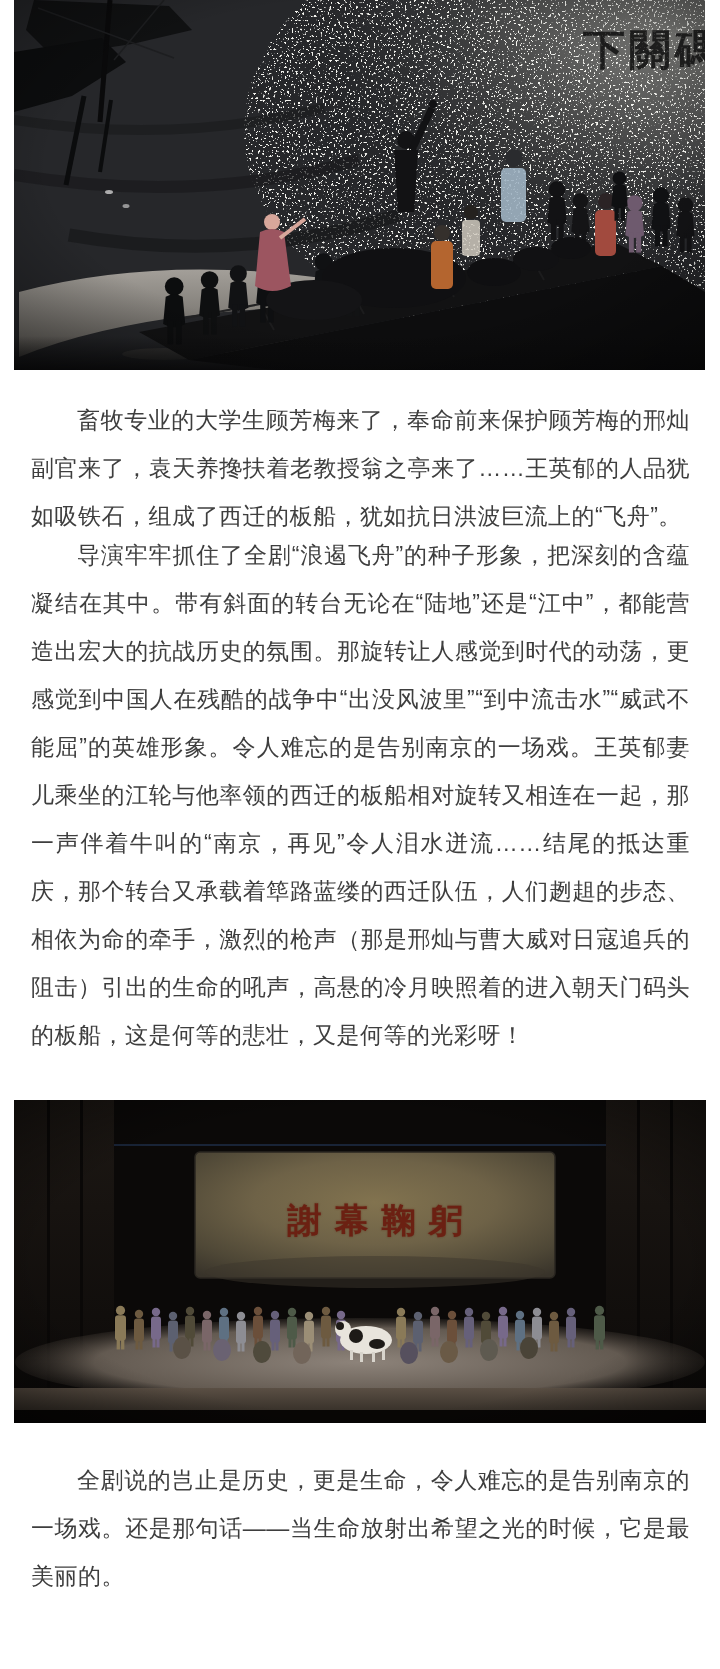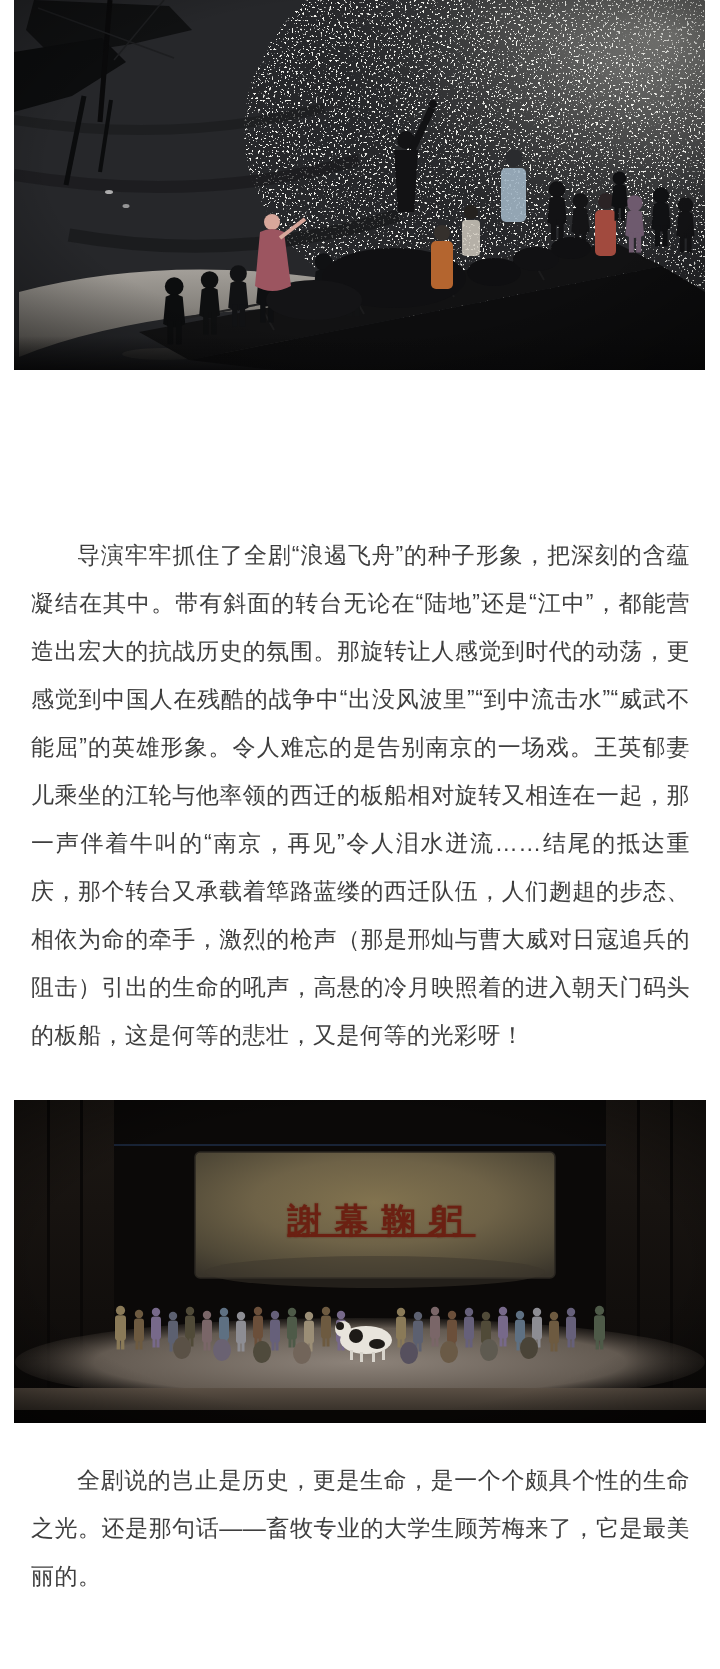--- a/index.html
+++ b/index.html
@@ -16,21 +16,20 @@
   .watermark{
     position:absolute;top:22px;right:-16px;
     font-size:42px;font-weight:bold;color:#0d0d0d;opacity:.82;
     letter-spacing:4px;white-space:nowrap;
   }
   .screen-text{
     position:absolute;top:98px;left:181px;width:360px;text-align:center;
     font-size:34px;font-weight:bold;color:#6b2012;
     letter-spacing:13px;text-indent:13px;white-space:nowrap;
     text-shadow:0 0 2px rgba(90,25,12,.6);
-    text-decoration:underline;
   }
   .para{
     position:absolute;left:31px;width:659px;
     font-size:23px;line-height:48px;color:#3e3e3e;
     text-align:justify;text-indent:2em;letter-spacing:0.5px;margin:0;
   }
   #para1{top:396px;}
   #para2{top:531px;}
   #para3{top:1456px;}
 </style>
@@ -163,22 +162,24 @@
         <use href="#pfig" transform="translate(598,172) scale(1.25)" fill="#0f1012"></use>
 
         <ellipse cx="480" cy="272" rx="27" ry="14" fill="#0f0f11"></ellipse>
         <ellipse cx="522" cy="259" rx="23" ry="12" fill="#111113"></ellipse>
         <ellipse cx="557" cy="248" rx="20" ry="11" fill="#101012"></ellipse>
       </g>
 
       <rect x="0" y="336" width="691" height="34" fill="url(#bottomFade)"></rect>
       <rect width="691" height="370" fill="url(#vign1)"></rect>
     </svg>
+    <div class="watermark">下關碼</div>
   </figure>
 
+  <p class="para" id="para1">畜牧专业的大学生顾芳梅来了，奉命前来保护顾芳梅的邢灿副官来了，袁天养搀扶着老教授翁之亭来了……王英郁的人品犹如吸铁石，组成了西迁的板船，犹如抗日洪波巨流上的“飞舟”。</p>
   <p class="para" id="para2">导演牢牢抓住了全剧“浪遏飞舟”的种子形象，把深刻的含蕴凝结在其中。带有斜面的转台无论在“陆地”还是“江中”，都能营造出宏大的抗战历史的氛围。那旋转让人感觉到时代的动荡，更感觉到中国人在残酷的战争中“出没风波里”“到中流击水”“威武不能屈”的英雄形象。令人难忘的是告别南京的一场戏。王英郁妻儿乘坐的江轮与他率领的西迁的板船相对旋转又相连在一起，那一声伴着牛叫的“南京，再见”令人泪水迸流……结尾的抵达重庆，那个转台又承载着筚路蓝缕的西迁队伍，人们趔趄的步态、相依为命的牵手，激烈的枪声（那是邢灿与曹大威对日寇追兵的阻击）引出的生命的吼声，高悬的冷月映照着的进入朝天门码头的板船，这是何等的悲壮，又是何等的光彩呀！</p>
 
   <figure class="photo" id="photo2">
     <svg viewBox="0 0 692 323" preserveAspectRatio="none">
       <defs>
         <radialGradient id="screenGrad" cx="0.5" cy="0.4" r="0.75">
           <stop offset="0" stop-color="#82734f"></stop>
           <stop offset="0.45" stop-color="#6e6247"></stop>
           <stop offset="0.8" stop-color="#4e4736"></stop>
           <stop offset="1" stop-color="#38332a"></stop>
@@ -276,15 +277,15 @@
         <ellipse cx="515" cy="248" rx="9" ry="11" fill="#4a4438"></ellipse>
       </g>
 
       <rect x="0" y="288" width="692" height="23" fill="url(#aproGrad)"></rect>
       <rect x="0" y="310" width="692" height="13" fill="#080605"></rect>
       <rect width="692" height="323" fill="url(#vign2)"></rect>
     </svg>
     <div class="screen-text">謝幕鞠躬</div>
   </figure>
 
-  <p class="para" id="para3">全剧说的岂止是历史，更是生命，是一个个颇具个性的生命之光。还是那句话——畜牧专业的大学生顾芳梅来了，它是最美丽的。</p>
+  <p class="para" id="para3">全剧说的岂止是历史，更是生命，令人难忘的是告别南京的一场戏。还是那句话——当生命放射出希望之光的时候，它是最美丽的。</p>
 
 </div>
 
 </body></html>

